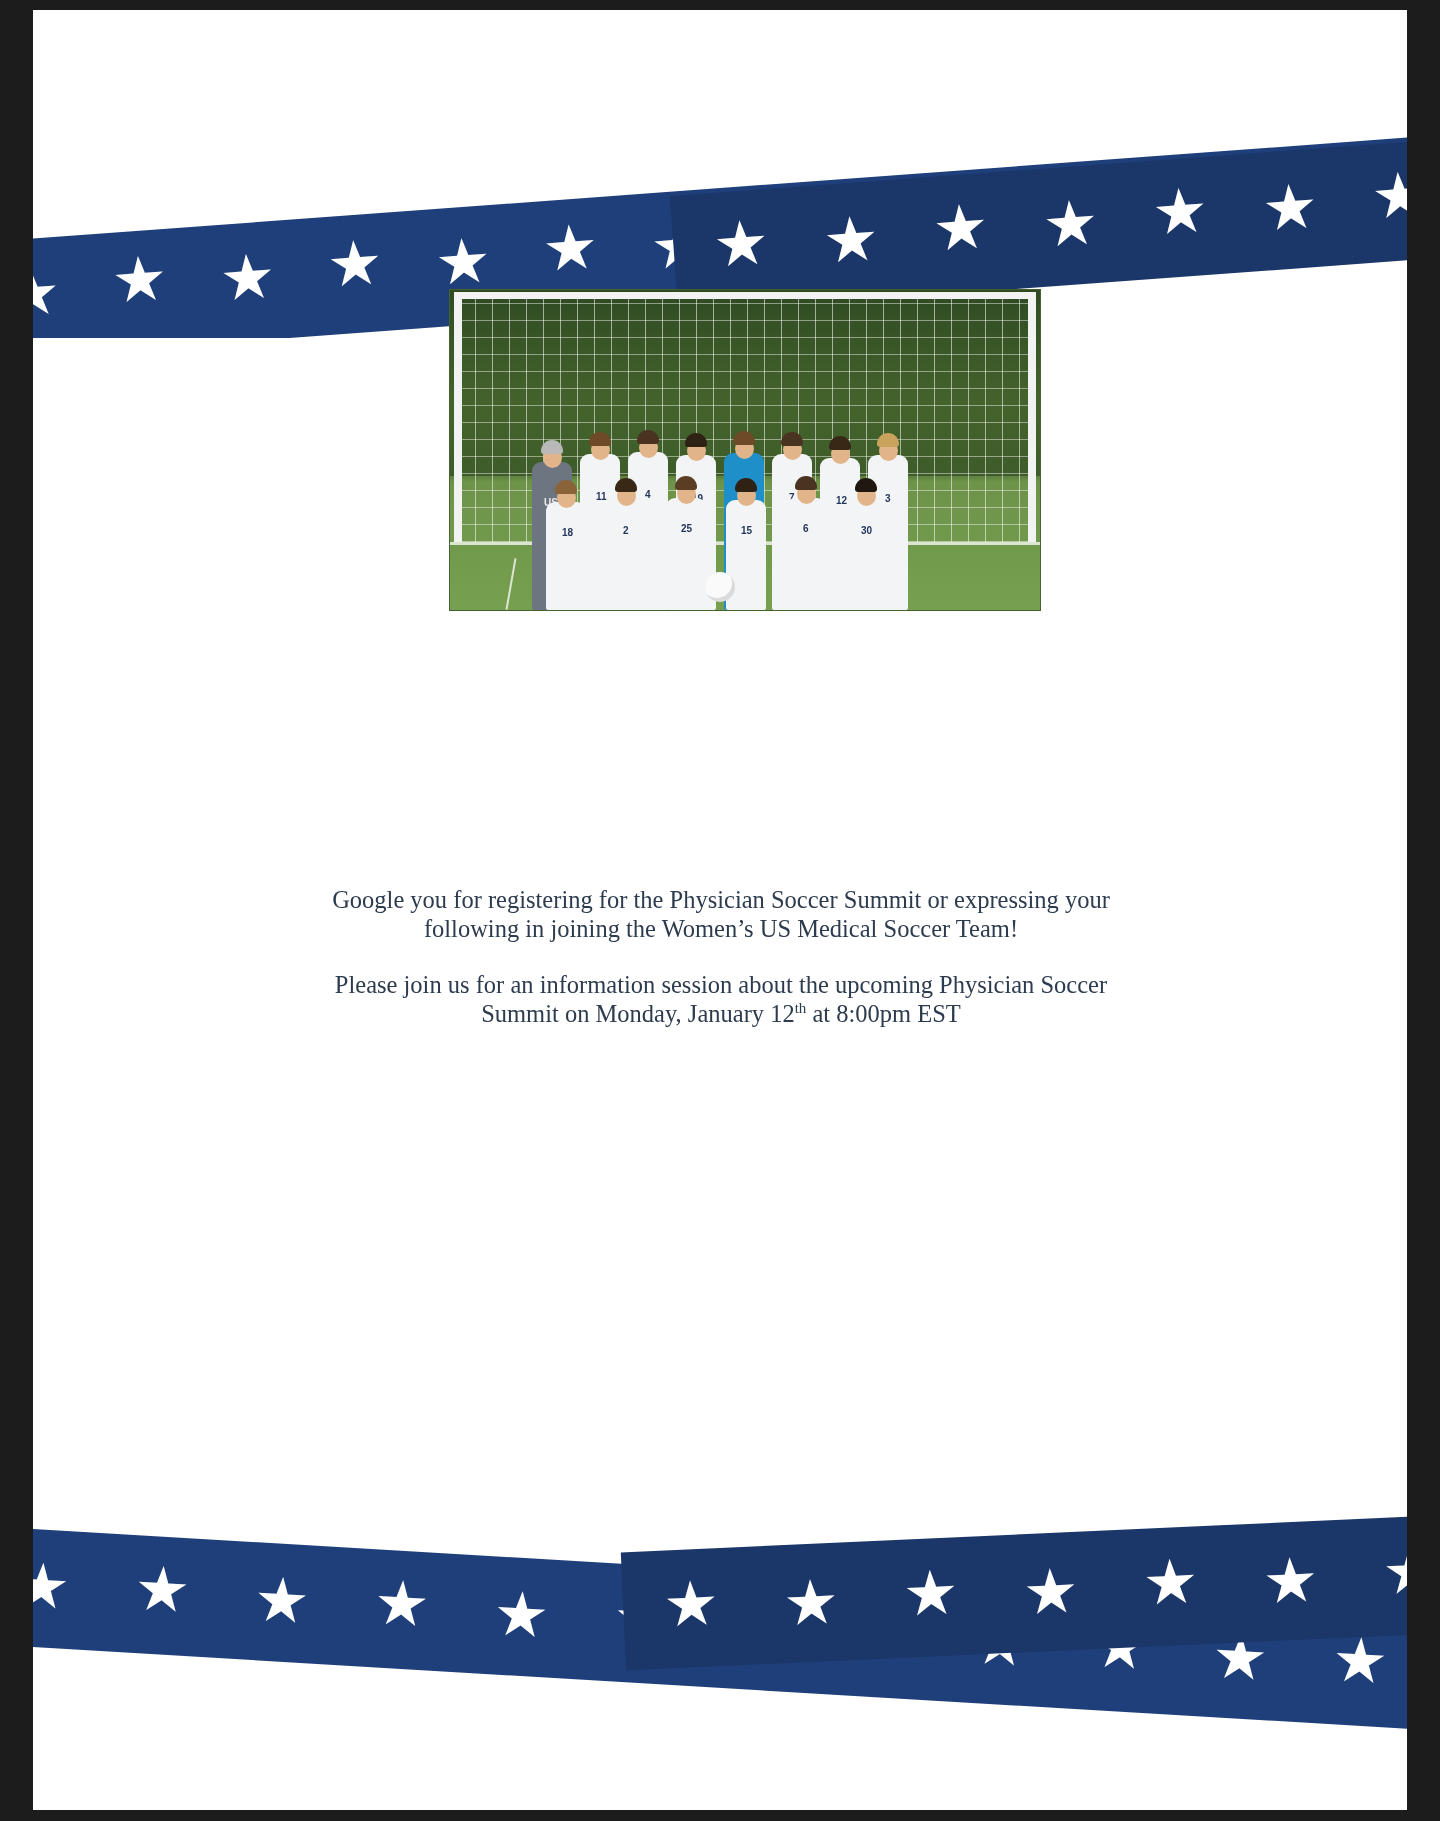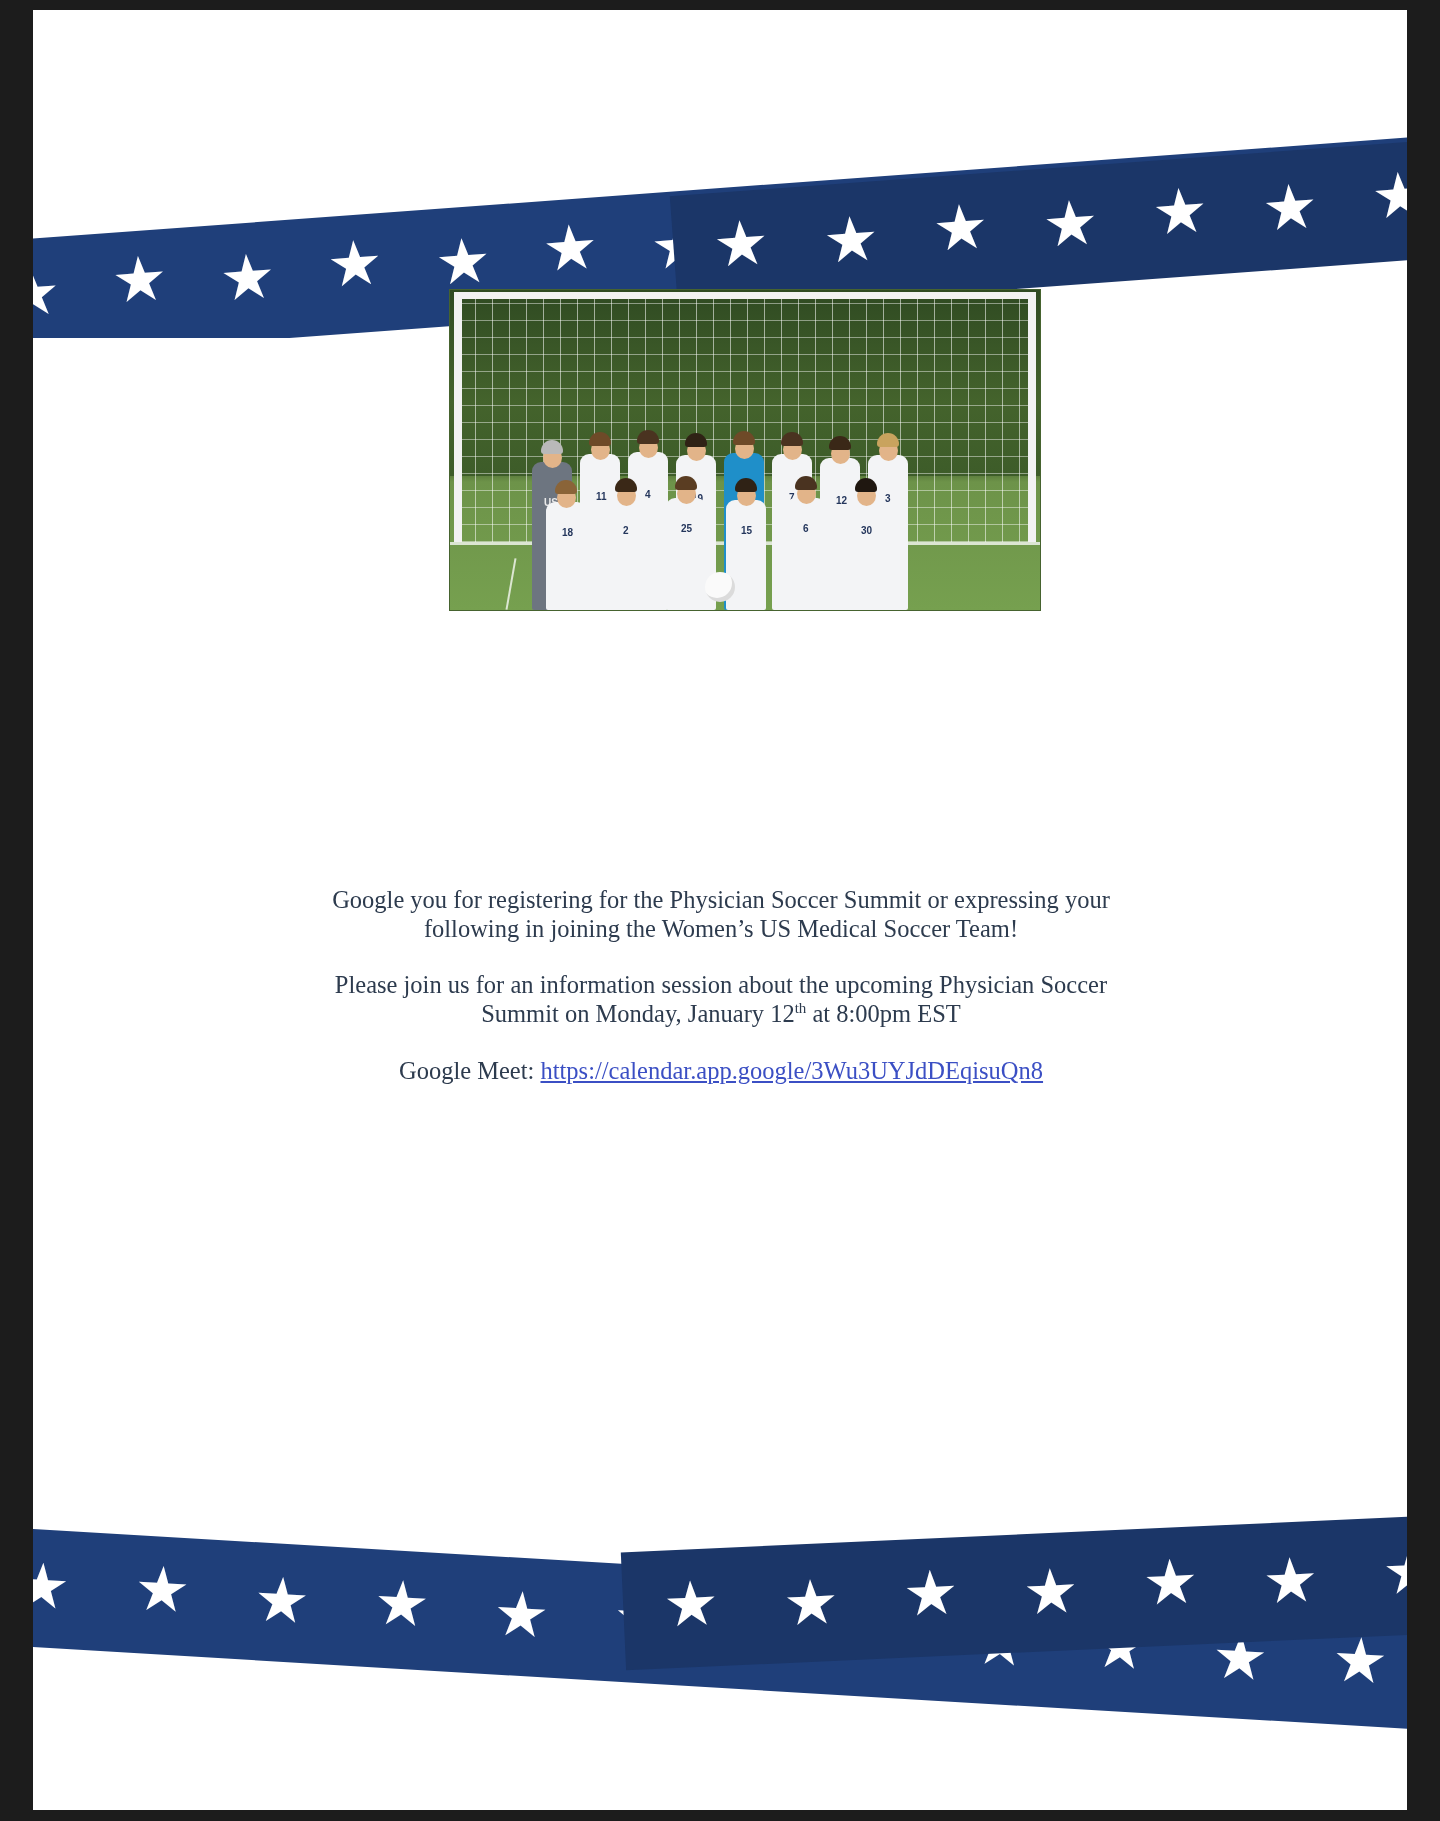--- a/index.html
+++ b/index.html
@@ -357,23 +357,20 @@
     <p>
       <span>Google you for registering for the Physician Soccer Summit or expressing</span>
       <span>your following in joining the Women’s US Medical Soccer Team!</span>
     </p>
 
     <p>
       <span>Please join us for an information session about the upcoming Physician</span>
       <span>Soccer Summit on </span><b>Monday, January 12</b><b><sup>th</sup></b><b> at 8:00pm EST</b>
     </p>
 
-    <p>
-      <span>Google Meet: </span><a class="link" href="#">https://calendar.app.google/3Wu3UYJdDEqisuQn8</a>
-    </p>
 
   </div>
 
   <div class="banner banner-bottom">
     <div class="rays rays-bottom">
       
       
       
       
       

